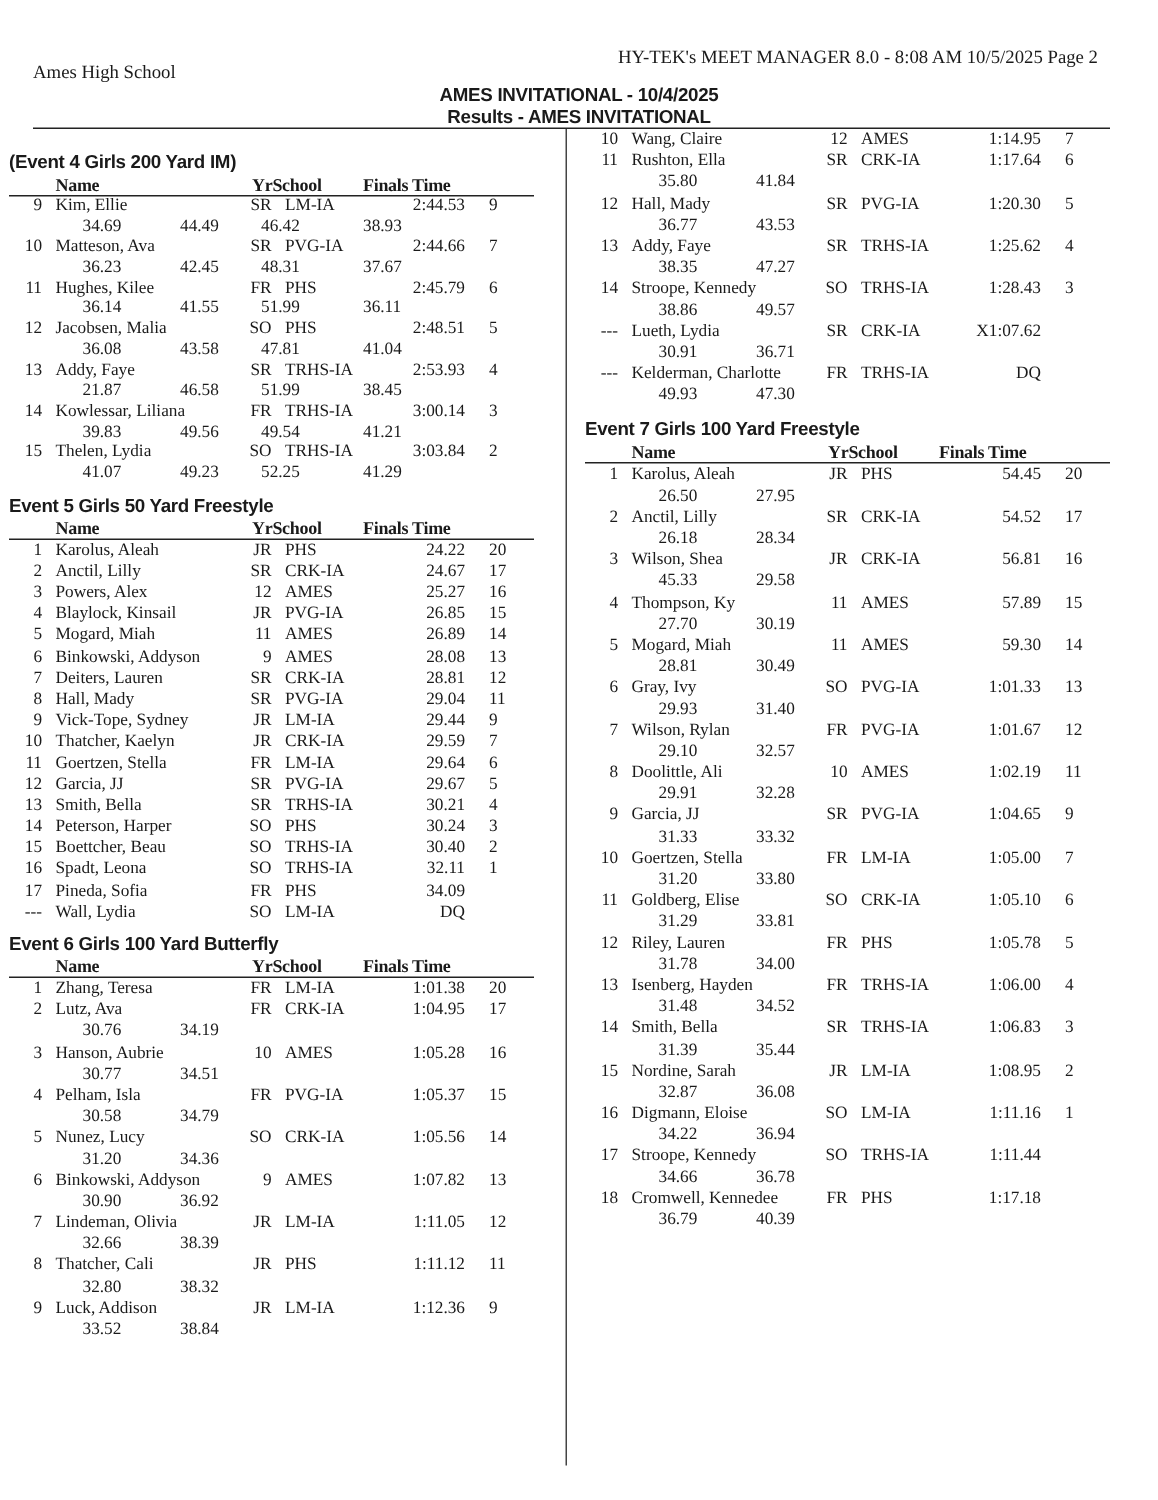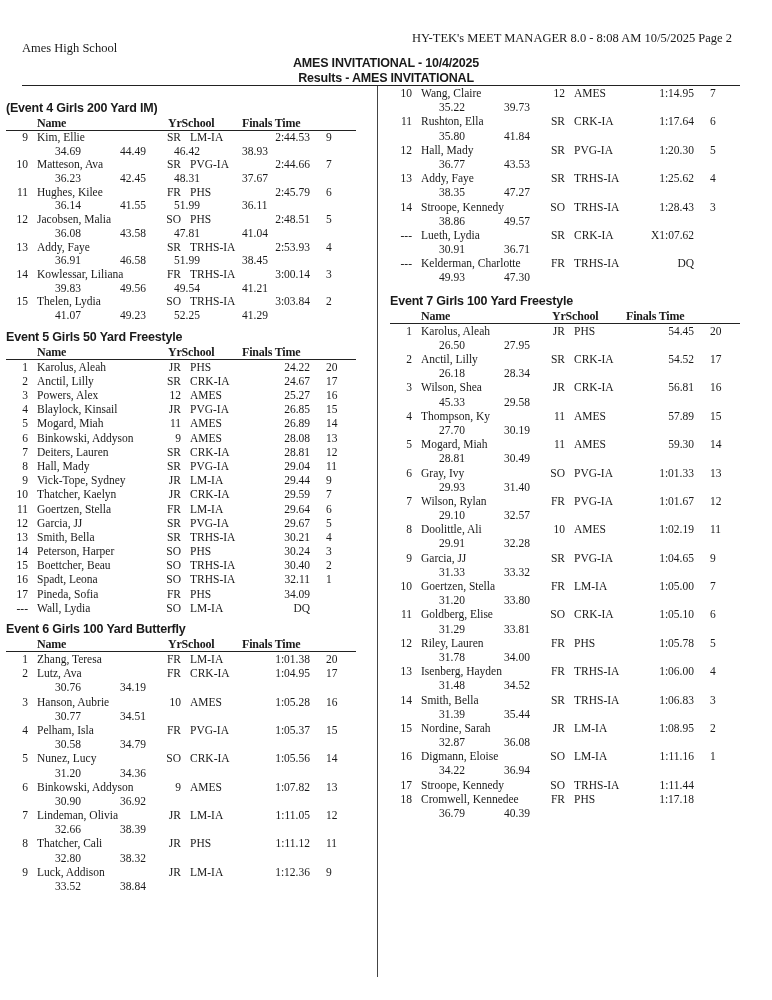--- a/index.html
+++ b/index.html
@@ -119,21 +119,21 @@
       </div>
       <div class="row compact">
         <span class="place">13</span>
         <span class="name">Addy, Faye</span>
         <span class="yr">SR</span>
         <span class="school">TRHS-IA</span>
         <span class="time">2:53.93</span>
         <span class="pts">4</span>
       </div>
       <div class="split-row compact">
-        <span class="s1">36.91</span>
+        <span class="s1">21.87</span>
         <span class="s2">46.58</span>
         <span class="s3">51.99</span>
         <span class="s4">38.45</span>
       </div>
       <div class="row compact">
         <span class="place">14</span>
         <span class="name">Kowlessar, Liliana</span>
         <span class="yr">FR</span>
         <span class="school">TRHS-IA</span>
         <span class="time">3:00.14</span>
@@ -428,24 +428,20 @@
 <div class="col right" id="col-right">
     <div class="event-block">
       <div class="row">
         <span class="place">10</span>
         <span class="name">Wang, Claire</span>
         <span class="yr">12</span>
         <span class="school">AMES</span>
         <span class="time">1:14.95</span>
         <span class="pts">7</span>
       </div>
-      <div class="split-row">
-        <span class="s1">35.22</span>
-        <span class="s2">39.73</span>
-      </div>
       <div class="row">
         <span class="place">11</span>
         <span class="name">Rushton, Ella</span>
         <span class="yr">SR</span>
         <span class="school">CRK-IA</span>
         <span class="time">1:17.64</span>
         <span class="pts">6</span>
       </div>
       <div class="split-row">
         <span class="s1">35.80</span>
@@ -712,20 +708,24 @@
         <span class="s2">36.94</span>
       </div>
       <div class="row">
         <span class="place">17</span>
         <span class="name">Stroope, Kennedy</span>
         <span class="yr">SO</span>
         <span class="school">TRHS-IA</span>
         <span class="time">1:11.44</span>
         <span class="pts"></span>
       </div>
+      <div class="split-row">
+        <span class="s1">34.66</span>
+        <span class="s2">36.78</span>
+      </div>
       <div class="row">
         <span class="place">18</span>
         <span class="name">Cromwell, Kennedee</span>
         <span class="yr">FR</span>
         <span class="school">PHS</span>
         <span class="time">1:17.18</span>
         <span class="pts"></span>
       </div>
       <div class="split-row">
         <span class="s1">36.79</span>

